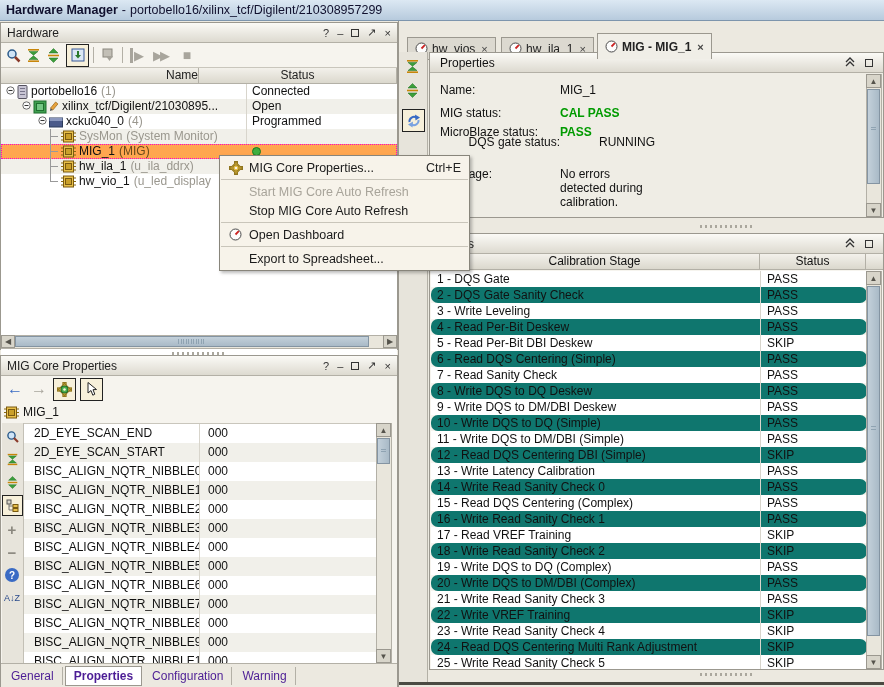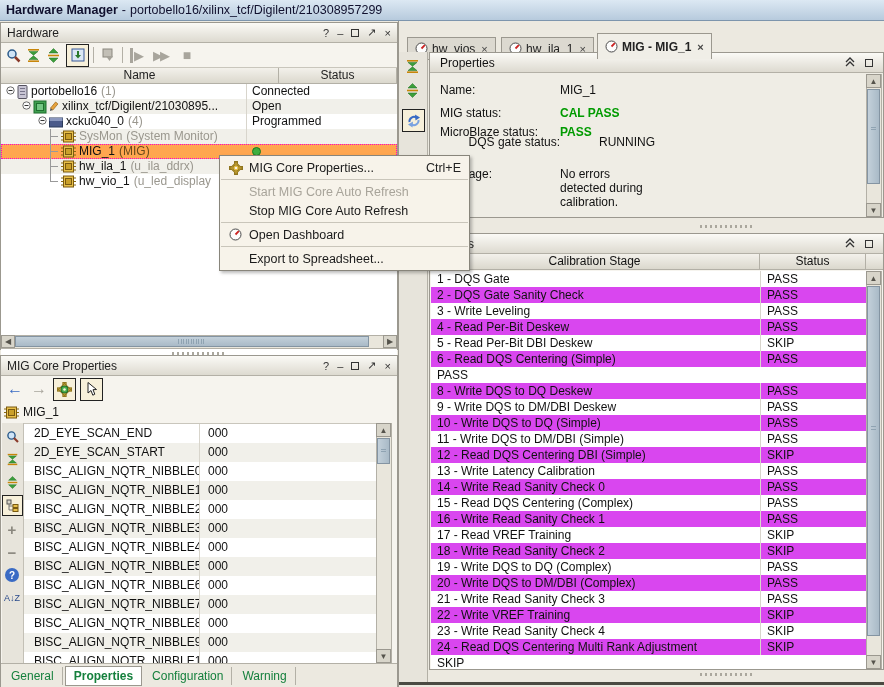--- a/index.html
+++ b/index.html
@@ -89,38 +89,38 @@
   .props-grid{ position:relative; font-size:12px; }
   .prow{ position:absolute; left:10px; display:flex; }
   .prow .plabel{ width:120px; flex:none;}
   .prow .pvalue{ width:95px; }
   .greenb{ color:#009b00; font-weight:bold; }
   
   .calhead{ display:flex; height:16px; background:linear-gradient(#f3f1eb,#dbd8cd);
             border-bottom:1px solid #b3b0a6;}
   .calhead div{ text-align:center; line-height:15px; border-right:1px solid #b3b0a6;}
   .calrow{ display:flex; height:16px; line-height:16px; background:#fff;}
-  .calrow.alt{ background:#d946ef; }
+  .calrow.alt{ background:#0f766e;border-radius:7px; }
   .calrow .stg{ width:330px; padding-left:6px; border-right:1px solid #d8d5cc; overflow:hidden; white-space:nowrap;}
   .calrow .sts{ padding-left:6px; }
   
   .lstrip{ position:absolute; left:1px; width:22px; background:#e7e4db; border-right:1px solid #c3c0b6;}
   .lstrip .tbtn{ width:20px; height:20px; margin-top:3px;}
   .lstrip .tbtn.boxed{ width:21px; height:21px;}
   .mrow{ display:flex; height:19px; line-height:18.5px; background:#fff; }
   .mrow.alt{ background:#f1f0ea; }
   .mrow .mn{ width:176px; padding-left:10px; overflow:hidden; white-space:nowrap; border-right:1px solid #d8d5cc;}
   .mrow .mv{ padding-left:8px; }
   .helpico{ width:14px; height:14px; border-radius:50%; background:#3a6bc4; color:#fff;
             font-size:10px; font-weight:bold; display:inline-flex; align-items:center; justify-content:center;}
   .sortico{ font-size:9px; color:#2a4a8a; letter-spacing:0;}
   
   .btabs{ position:absolute; left:0px; top:663px; width:398px; height:24px;
           background:#ece9e0; border-top:1px solid #b3b0a6; display:flex; align-items:center; font-size:12px;}
-  .btab{ padding:2px 8px; margin-left:2px; color:#15803d; border-right:1px solid #b3b0a6;}
+  .btab{ padding:2px 8px; margin-left:2px; color:#4c1d95; border-right:1px solid #b3b0a6;}
   .btab.active{ font-weight:bold; background:#fff; border:1px solid #9b988f; }
   
   .cmenu{ position:absolute; left:219px; top:155px; width:251px;
           background:#f7f3ea; border:1px solid #88857b;
           box-shadow:2px 2px 3px rgba(60,60,60,.35); z-index:50; font-size:12.5px;}
   .citem{ height:19px; display:flex; align-items:center; padding:0 8px; gap:6px; color:#1a1a1a;}
   .citem .cico{ width:15px; display:inline-flex; justify-content:center;}
   .citem .lbl{ flex:1; }
   .citem .shortcut{ color:#222; }
   .citem.disabled{ color:#a8a49a; }
@@ -194,21 +194,21 @@
         </span>
       <span class="tbtn" style="width:26px;">
           <span class="gray-glyph" style="letter-spacing:-3px;">▶▶</span>
         </span>
       <span class="tbtn" style="margin-left:4px;">
           <span class="gray-glyph" style="font-size:14px;">■</span>
         </span>
     </div>
 
     <div class="colhead">
-      <div style="width:278px;">Name</div>
+      <div style="width:198px;text-align:right;">Name</div>
       <div style="flex:1;">Status</div>
     </div>
 
     <div class="tree" style="height:308px; overflow:hidden;">
       <div class="trow">
         <span class="ncell">
             <span style="width:3px;"></span>
           <span class="handle"><svg width="9" height="9">
                 <circle cx="4.5" cy="4.5" r="3.7" fill="#fafafa" stroke="#6a6a6a"></circle>
                 <line x1="2.5" y1="4.5" x2="6.5" y2="4.5" stroke="#333"></line>
@@ -677,20 +677,21 @@
           <span class="stg">5 - Read Per-Bit DBI Deskew</span>
           <span class="sts">SKIP</span>
         </div>
 
         <div class="calrow alt">
           <span class="stg">6 - Read DQS Centering (Simple)</span>
           <span class="sts">PASS</span>
         </div>
 
         <div class="calrow">
+          <span class="stg">7 - Read Sanity Check</span>
           <span class="sts">PASS</span>
         </div>
 
         <div class="calrow alt">
           <span class="stg">8 - Write DQS to DQ Deskew</span>
           <span class="sts">PASS</span>
         </div>
 
         <div class="calrow">
           <span class="stg">9 - Write DQS to DM/DBI Deskew</span>
@@ -766,20 +767,21 @@
           <span class="stg">23 - Write Read Sanity Check 4</span>
           <span class="sts">SKIP</span>
         </div>
 
         <div class="calrow alt">
           <span class="stg">24 - Read DQS Centering Multi Rank Adjustment</span>
           <span class="sts">SKIP</span>
         </div>
 
         <div class="calrow">
+          <span class="stg">25 - Write Read Sanity Check 5</span>
           <span class="sts">SKIP</span>
         </div>
 
     </div>
     <div style="position:absolute; right:1px; top:37px; width:16px; height:398px;">
       <div class="sb-track" style="left:0; top:0; right:0; bottom:0;"></div>
       <div class="sb-btn" style="left:0; top:0; width:15px; height:14px;">▲</div>
       <div class="sb-thumb" style="left:1px; top:15px; width:13px; height:350px;"></div>
       <div class="sb-btn" style="left:0; bottom:0; width:15px; height:14px;">▼</div>
     </div>

